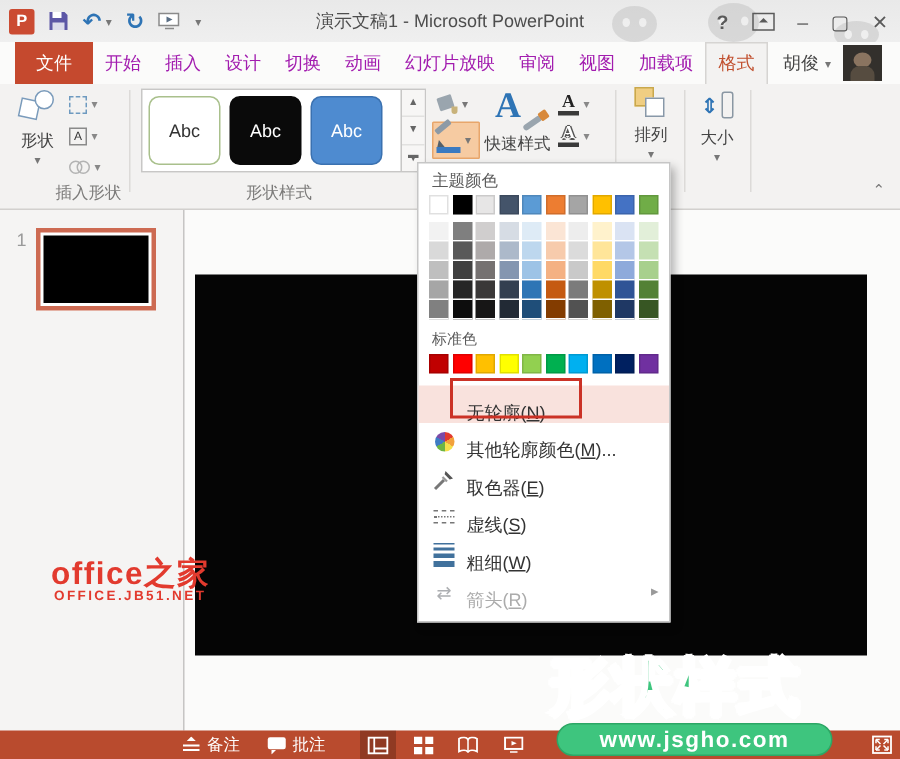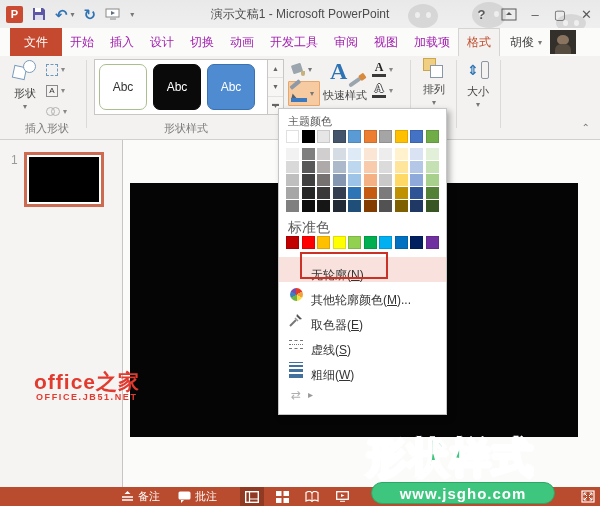--- a/index.html
+++ b/index.html
@@ -124,21 +124,21 @@
 
   
   .menu { position:absolute; left:278px; top:108px; width:169px; height:307px; background:#FFFFFF;
     border:1px solid #C6C6C6; box-shadow:3px 3px 6px rgba(0,0,0,.3); z-index:50; padding-top:3px; }
   .menu-h { height:18px; line-height:18px; padding-left:9px; font-size:11px; color:#5A5A5A; }
   .sw-row { height:17px; display:flex; justify-content:space-between; padding:0 7px; }
   .sw { width:13px; height:13px; box-shadow:inset 0 0 0 1px rgba(0,0,0,.12); }
   .tint-grid { height:68px; display:flex; justify-content:space-between; padding:0 7px; margin-top:1px; }
   .tint-col { width:13px; display:flex; flex-direction:column; }
   .tint-col i { display:block; width:13px; height:13px; border-bottom:1px solid #fff; }
-  .std-h { height:20px; line-height:22px; padding-left:9px; font-size:14px; color:#5A5A5A; }
+  .std-h { height:20px; line-height:22px; padding-left:9px; font-size:10px; color:#5A5A5A; }
   #menu-items { margin-top:4px; }
   .menu-item { height:25px; display:flex; align-items:center; font-size:12px; color:#333; padding-left:5px; }
   .menu-item.hl { background:#F9E2DD; }
   .menu-item.disabled { color:#ABABAB; }
   .mi-icon { width:24px; display:flex; align-items:center; justify-content:center; }
   .mi-label { flex:1; padding-left:3px;margin-top:12px; }
   .mi-sub { padding-right:7px; color:#999; font-size:10px; }
   .icon-colorwheel { width:13px; height:13px; border-radius:50%;
     background:conic-gradient(#E23A2E 0 60deg,#F2A13C 60deg 120deg,#F5E04B 120deg 180deg,#6DB544 180deg 240deg,#3E7CC4 240deg 300deg,#7B4AA8 300deg 360deg); }
   .icon-weight { width:14px; display:flex; flex-direction:column; gap:2px; }
@@ -222,21 +222,21 @@
   </div>
 
   <div class="tabstrip">
     <div class="tab-file">文件</div>
     <div id="tabs-items">
         <div class="tab">开始</div>
         <div class="tab">插入</div>
         <div class="tab">设计</div>
         <div class="tab">切换</div>
         <div class="tab">动画</div>
-        <div class="tab">开发工具</div>
+        <div class="tab">幻灯片放映</div>
         <div class="tab">审阅</div>
         <div class="tab">视图</div>
         <div class="tab">加载项</div>
         <div class="tab active">格式</div>
       </div>
     <div class="tab-user">
       <span>胡俊</span>
       <span class="dd">▾</span>
     </div>
     <div class="avatar"></div>
@@ -333,21 +333,21 @@
     <div class="bigbtn" style="left:460px;width:36px;">
       <span class="ic-size">
           <b>⇕</b>
           <i></i>
         </span>
       <span class="lbl">大小</span>
       <span class="dd">▾</span>
     </div>
     <div class="rdivider" style="left:500px;"></div>
 
-    <div class="group-label" style="left:4px;width:86px;">插入形状</div>
+    <div class="group-label" style="left:16px;width:86px;">插入形状</div>
     <div class="group-label" style="left:86px;width:200px;">形状样式</div>
     <div class="collapse">⌃</div>
   </div>
 
   <div class="mainarea">
     <div class="panel">
       <div class="slide-num">1</div>
       <div class="thumb-slide">
           <i></i>
         </div>
@@ -493,20 +493,21 @@
               <i></i>
               <i></i>
             </span>
           </span>
           <span class="mi-label">粗细(<u>W</u>)</span>
         </div>
         <div class="menu-item disabled">
           <span class="mi-icon">
             <span class="icon-arrows">⇄</span>
           </span>
+          <span class="mi-label">箭头(<u>R</u>)</span>
           <span class="mi-sub">▸</span>
         </div>
       </div>
   </div>
   <div class="annotation"></div>
 
   <div class="wm-office">office之家</div>
   <div class="wm-office-sub">OFFICE.JB51.NET</div>
   <div class="wm-tech">形状样式</div>
   <div class="wm-www">www.jsgho.com</div>

